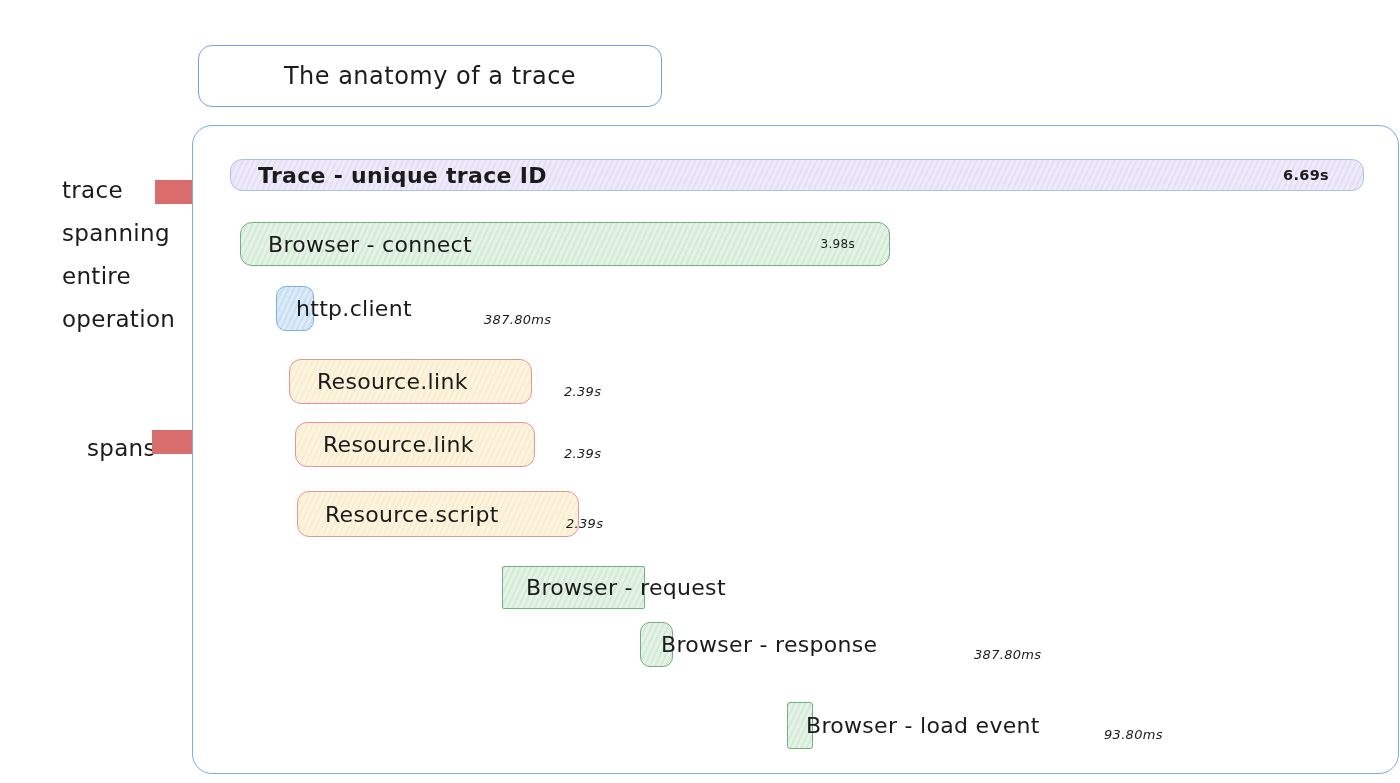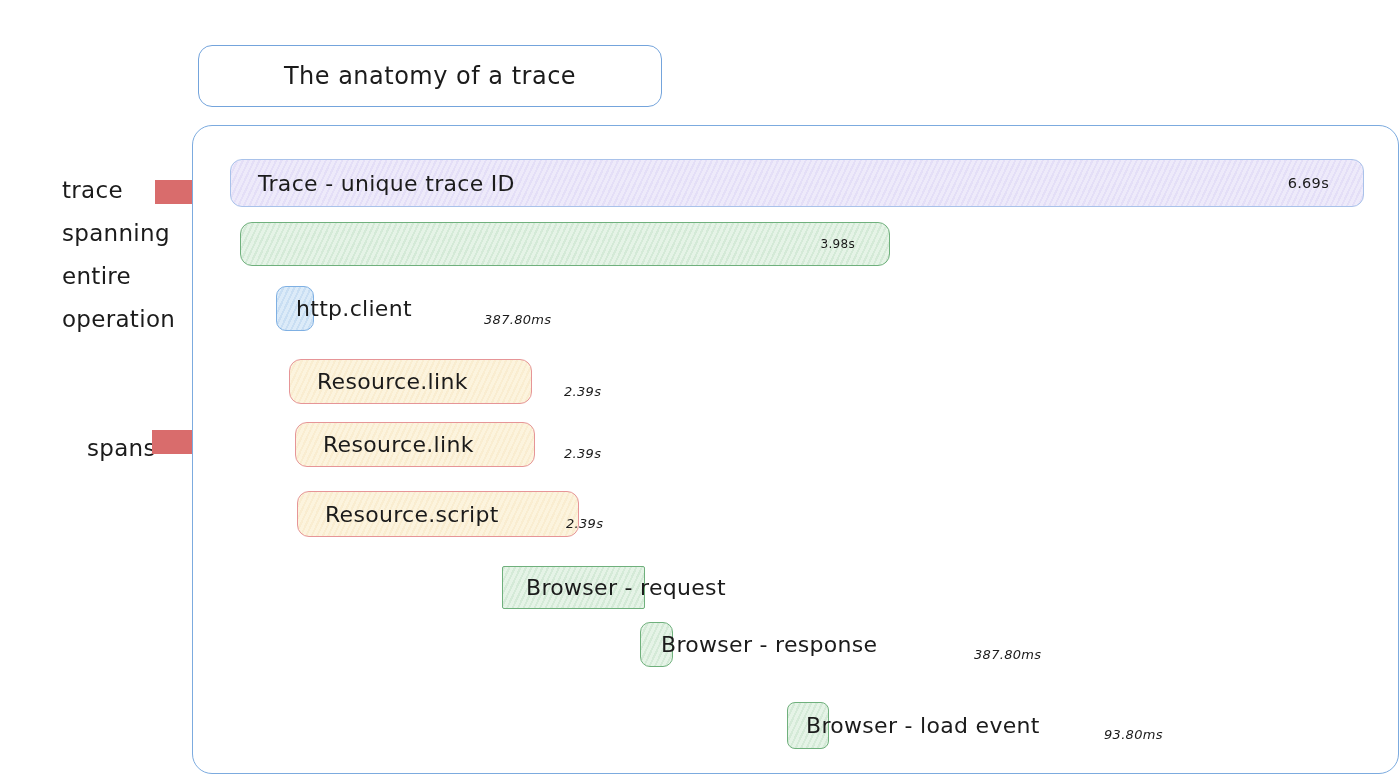--- a/index.html
+++ b/index.html
@@ -64,29 +64,29 @@
     margin-left: 8px;
   }
   .fill-cream {
     background:
       repeating-linear-gradient(115deg, rgba(225,175,90,0.13) 0 2px, rgba(225,175,90,0.03) 2px 5px),
       #fdf6e2;
     border-color: #e69597;
   }
 
   
-  .bar-trace        { left: 218px; top: 147px; width: 1134px; height: 48px; }
+  .bar-trace        { left: 218px; top: 147px; width: 1134px; height: 32px; font-weight: bold; }
   .bar-connect      { left: 228px; top: 210px; width: 650px;  height: 44px; }
   .bar-http-client  { left: 256px; top: 274px; width: 38px;   height: 45px; border-radius: 10px; }
   .bar-resource-1   { left: 277px; top: 347px; width: 243px;  height: 45px; }
   .bar-resource-2   { left: 283px; top: 410px; width: 240px;  height: 45px; }
   .bar-resource-3   { left: 277px; top: 479px; width: 282px;  height: 46px; margin-left: 8px; }
   .bar-request      { left: 490px; top: 554px; width: 143px;  height: 43px; border-radius: 2px; }
   .bar-response     { left: 628px; top: 610px; width: 33px;   height: 45px; border-radius: 10px; text-align: right; }
-  .bar-load-event   { left: 775px; top: 690px; width: 42px;   height: 47px; border-radius: 8px; text-align: right; }
+  .bar-load-event   { left: 775px; top: 690px; width: 26px;   height: 47px; border-radius: 3px; text-align: right; }
 
   .bar-http-client .bar-label { padding-left: 7px; }
   .bar-request .bar-label     { padding-left: 11px; }
   .bar-response .bar-label    { padding-left: 8px; }
   .bar-load-event .bar-label  { padding-left: 6px; }
 
   .dur-http-client { left: 460px;  top: 288px; }
   .dur-resource-1  { left: 540px;  top: 360px; }
   .dur-resource-2  { left: 540px;  top: 422px; }
   .dur-resource-3  { left: 542px;  top: 492px; }
@@ -120,20 +120,21 @@
 <div class="red-line spans-spine"></div>
 
 <div class="trace-container"></div>
 
 <div class="bar bar-trace fill-violet">
   <span class="bar-label">Trace - unique trace ID</span>
   <span class="bar-duration-inside">6.69s</span>
 </div>
 
 <div class="bar bar-connect fill-green">
+  <span class="bar-label">Browser - connect</span>
   <span class="bar-duration-inside" style="font-size:12px;">3.98s</span>
 </div>
 
 <div class="bar bar-http-client fill-blue">
   <span class="bar-label">http.client</span>
 </div>
 <div class="duration dur-http-client">387.80ms</div>
 
 <div class="bar bar-resource-1 fill-cream">
   <span class="bar-label">Resource.link</span>

